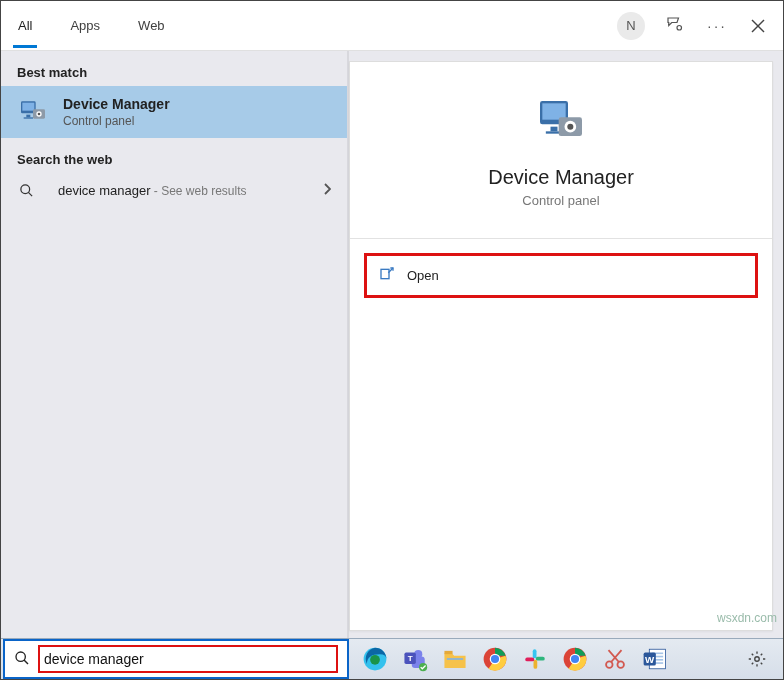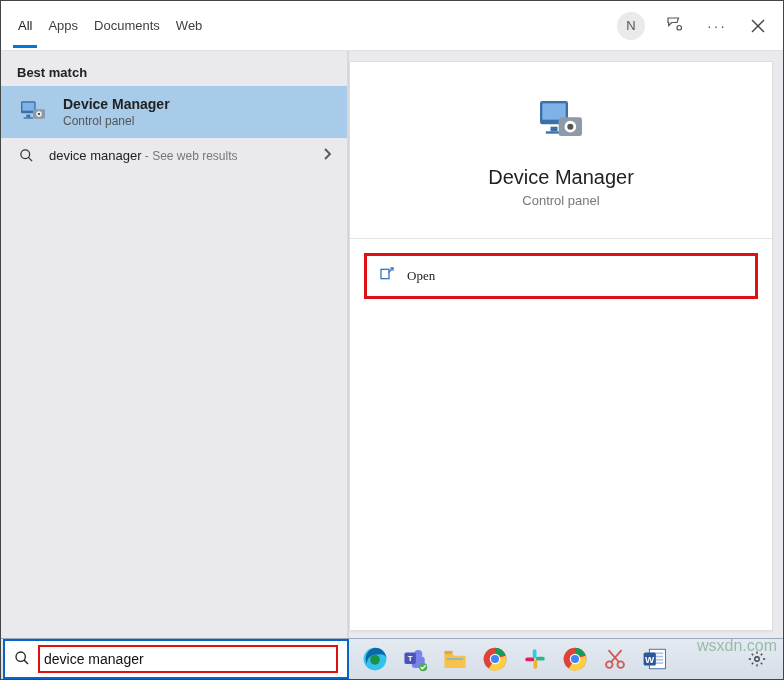--- a/index.html
+++ b/index.html
@@ -15,21 +15,21 @@
   }
   
   .header {
     height: 50px;
     background: #fff;
     border-bottom: 1px solid #e0e0e0;
     display: flex;
     align-items: center;
     padding: 0 8px 0 14px;
   }
-  .tabs { display: flex; gap: 10px; align-items: center; flex: 1; }
+  .tabs { display: flex; gap: 32px; align-items: center; flex: 1; }
   .tab { color: #404040; padding: 14px 3px; cursor: pointer; position: relative; font-size: 13px; }
   .tab.active { color: #222; }
   .tab.active::after {
     content: ""; position: absolute; left: -2px; right: -2px; bottom: -1px;
     height: 3px; background: #0078d4;
   }
   .tab .caret { display:inline-block; margin-left:4px; vertical-align:middle; }
   .hdr-right { display:flex; align-items:center; gap:16px; margin-left:auto; margin-right:6px; }
   .avatar {
     width:28px; height:28px; border-radius:50%; background:#eaeaea; color:#555;
@@ -56,21 +56,21 @@
   .result-row {
     display:flex; align-items:center; padding:10px 16px; gap:14px; cursor:pointer;
   }
   .result-row.selected {
     background:#a7cbe8;
   }
   .dm-icon { width:32px; height:32px; display:flex; align-items:center; justify-content:center; }
   .title-main { font-weight:600; color:#222; font-size:14px; }
   .title-sub  { font-size:12px; color:#555; margin-top:2px; }
   .web-row {
-    display:flex; align-items:flex-end; padding:10px 16px; gap:14px; cursor:pointer;
+    display:flex; align-items:flex-end; padding:10px 16px; gap:23px; cursor:pointer;
     color:#222; font-size:13px;
   }
   .web-hint { color:#777; font-size:12px; }
   .chevron { margin-left:auto; color:#555; }
   .search-scope-icon { width:18px; display:flex; justify-content:center;}
   
   .preview-top {
     display:flex; flex-direction:column; align-items:center;
     padding:30px 10px 24px;
   }
@@ -78,21 +78,20 @@
     width:60px; height:60px; display:flex; align-items:center; justify-content:center;
     margin-bottom:14px;
   }
   .preview-title { font-size:20px; color:#222; }
   .preview-sub   { font-size:13px; color:#777; margin-top:4px; }
   .divider { height:1px; background:#e2e2e2; margin:6px 0 0; }
   .open-action {
     margin:14px 14px 0; border:3px solid #d11; padding:10px 12px;
     display:flex; align-items:center; gap:12px; cursor:pointer; color:#222;
     background:#fff;
-    font-family:Liberation Serif, serif;
   }
   .open-icon { color:#3a7ac2; }
   
   .taskbar {
     position:absolute; bottom:0; left:0; right:0; height:41px;
     background:linear-gradient(180deg,#e4eaf1,#d6dee9);
     border-top:1px solid #9ab; display:flex; align-items:center; padding:0 6px 0 0;
   }
   .search-outer {
     border:2px solid #0a64c8; padding:3px; background:#fff; margin:2px 0 2px 2px;
@@ -105,31 +104,30 @@
     border:none; outline:none; flex:1; font-size:14px; color:#111; background:transparent;
   }
   .search-highlight { border:2px solid #d11; display:flex; align-items:center; padding:0 4px; height:28px; flex:1; }
   .tb-icons { display:flex; align-items:center; gap:8px; margin-left:10px; }
   .tb-btn {
     width:32px; height:32px; border-radius:2px; display:flex; align-items:center; justify-content:center;
     cursor:pointer;
   }
   .tb-right { margin-left:auto; display:flex; gap:6px; align-items:center; padding-right:4px; }
   .watermark {
-    position:absolute; right:6px; bottom:24px; font-size:16px; color:#9ba;
+    position:absolute; right:6px; bottom:54px; font-size:12px; color:#9ba;
   }
 </style>
 </head>
 <body>
 
 <div class="header">
   <div class="tabs">
     <div class="tab active">All</div>
     <div class="tab">Apps</div>
-    <div class="tab">Documents</div>
     <div class="tab">Web</div>
   </div>
   <div class="hdr-right">
     <div class="avatar">N</div>
     <div class="hdr-icon">
       <svg width="18" height="18" viewBox="0 0 24 24" fill="none" stroke="#555" stroke-width="1.6">
         <path d="M4 4h14l-2 6h-7l-4 4V10H4z"></path>
           <circle cx="19" cy="17" r="3"></circle>
       </svg>
     </div>
@@ -159,20 +157,21 @@
           <circle cx="33" cy="27" r="4" fill="#fff"></circle>
             <circle cx="33" cy="27" r="2" fill="#555"></circle>
         </svg>
       </div>
       <div>
         <div class="title-main">Device Manager</div>
         <div class="title-sub">Control panel</div>
       </div>
     </div>
 
+    <div class="section-label">Search the web</div>
 
     <div class="web-row">
       <span class="search-scope-icon">
         <svg width="15" height="15" viewBox="0 0 24 24" fill="none" stroke="#333" stroke-width="2">
           <circle cx="10" cy="10" r="7"></circle>
             <line x1="15" y1="15" x2="21" y2="21"></line>
         </svg>
       </span>
       <span>
         <span>device manager</span><span class="web-hint"> - See web results</span>

